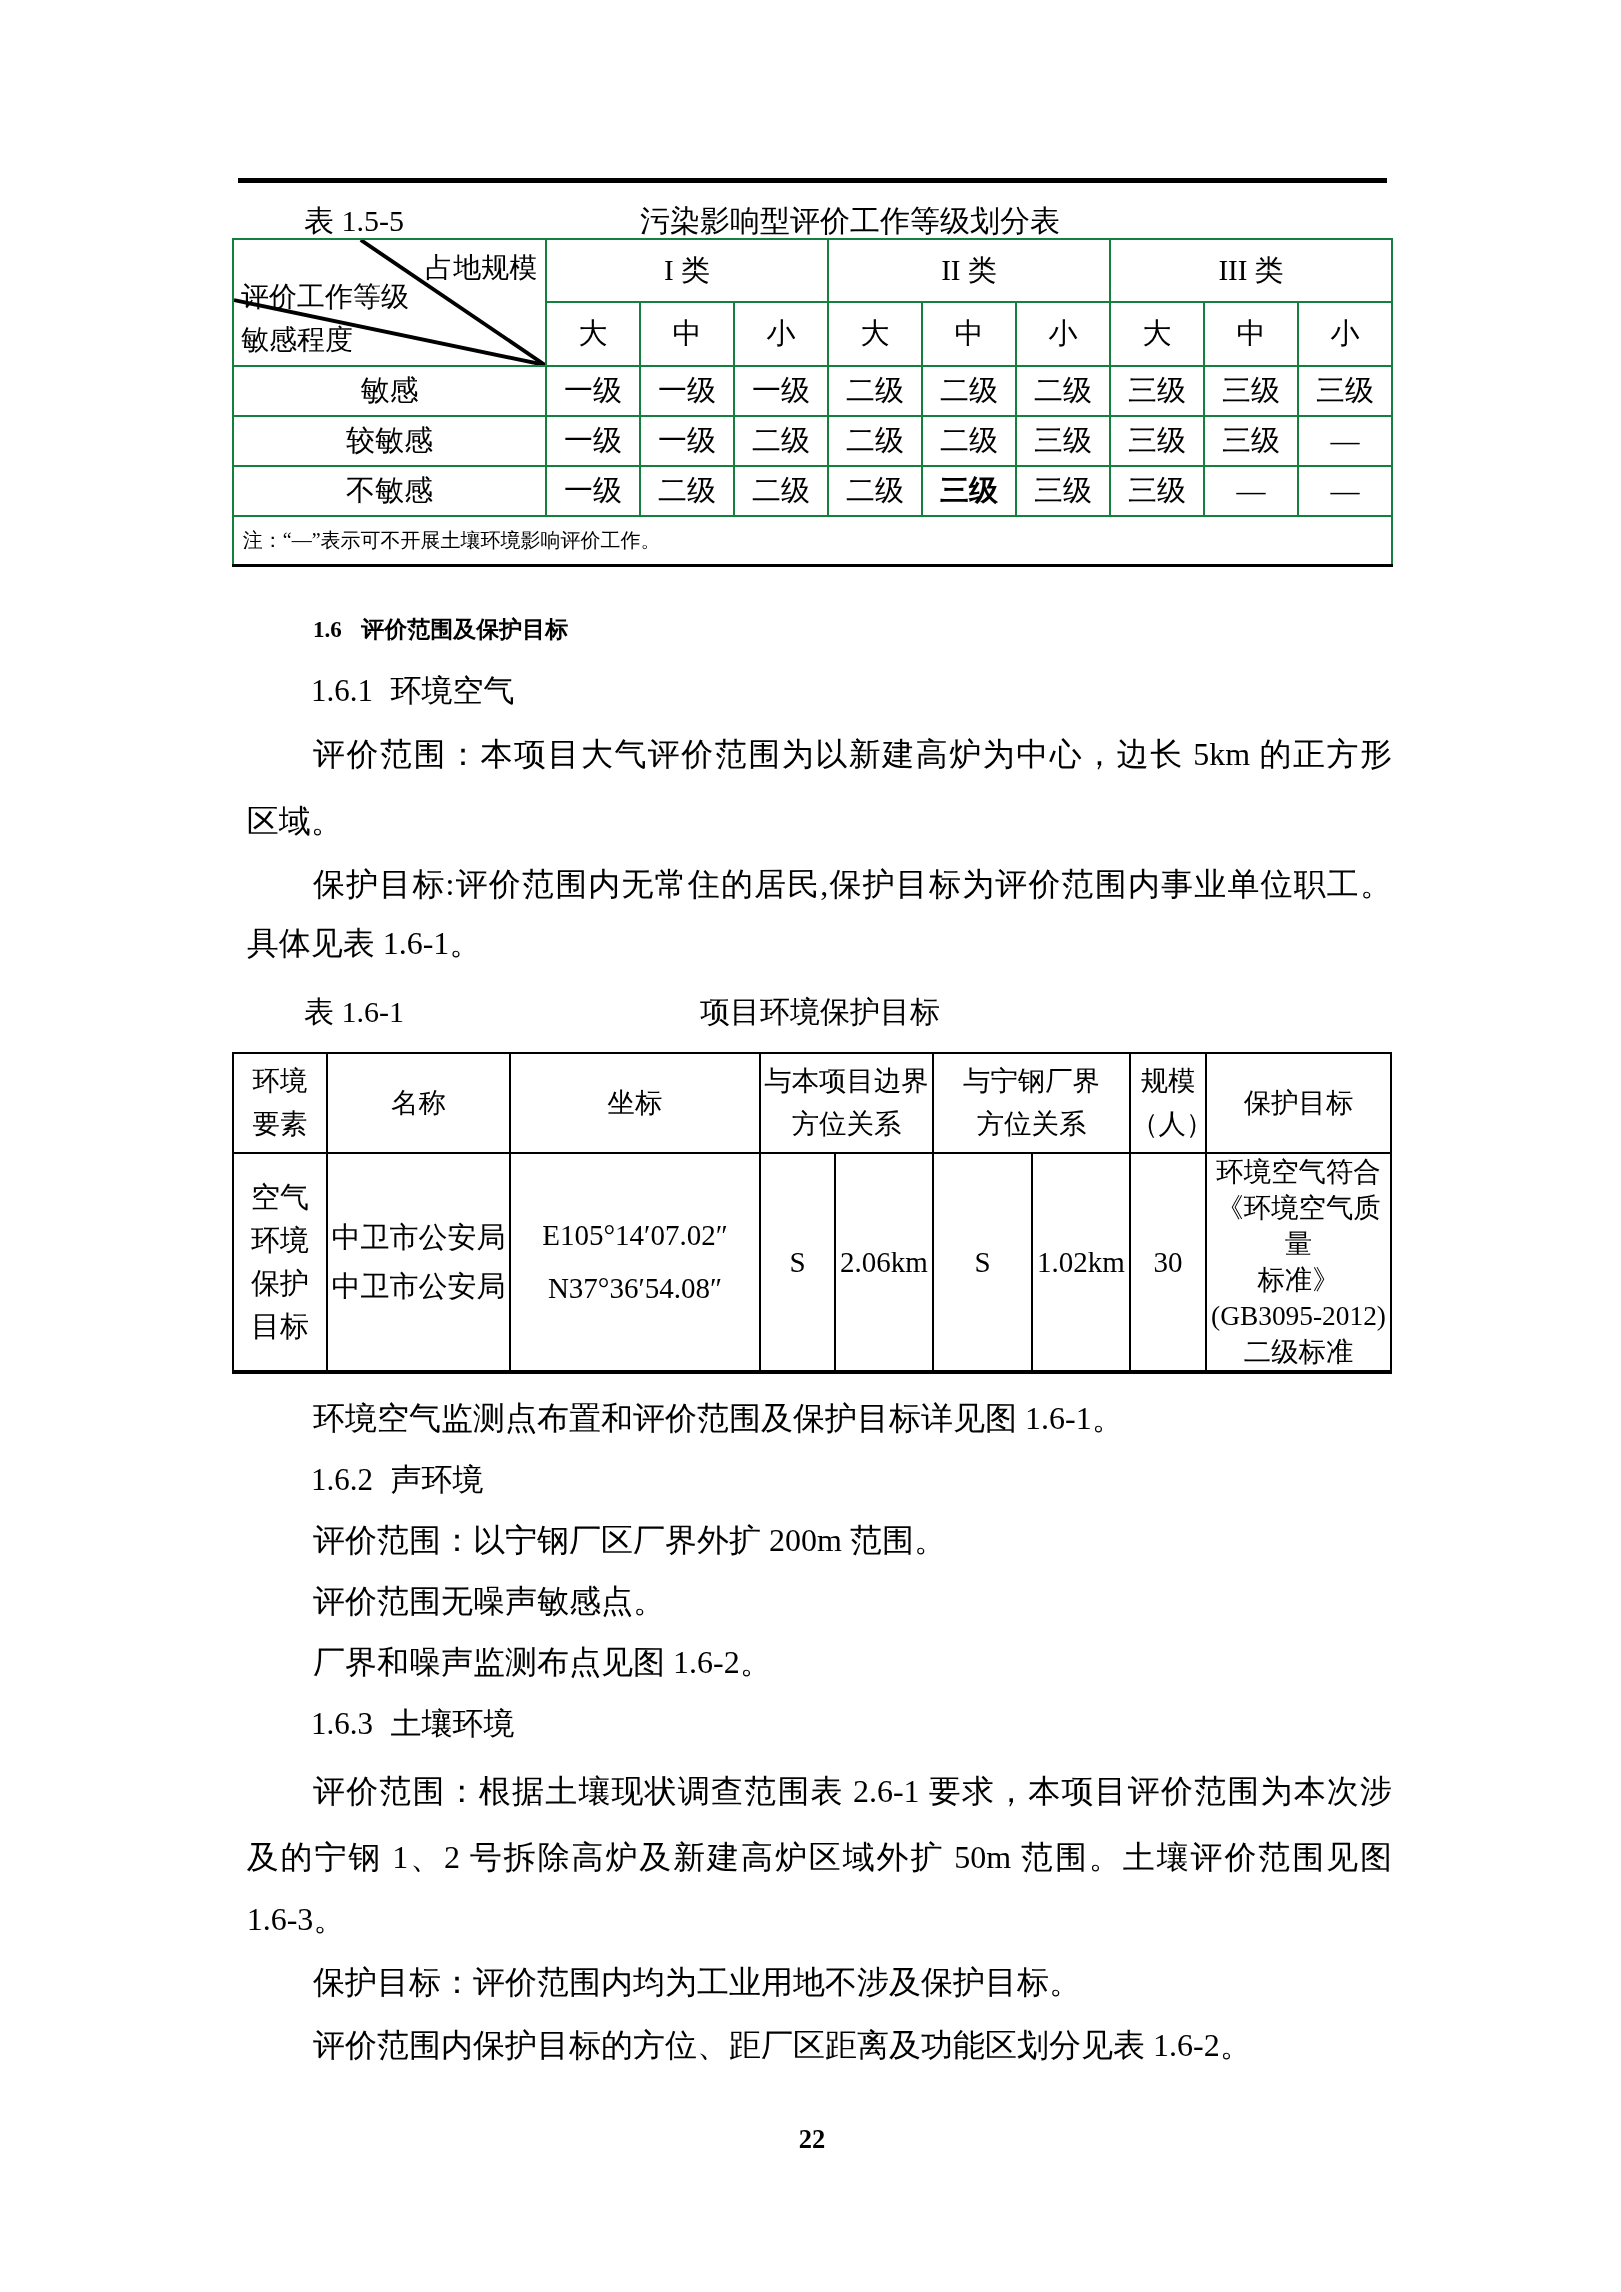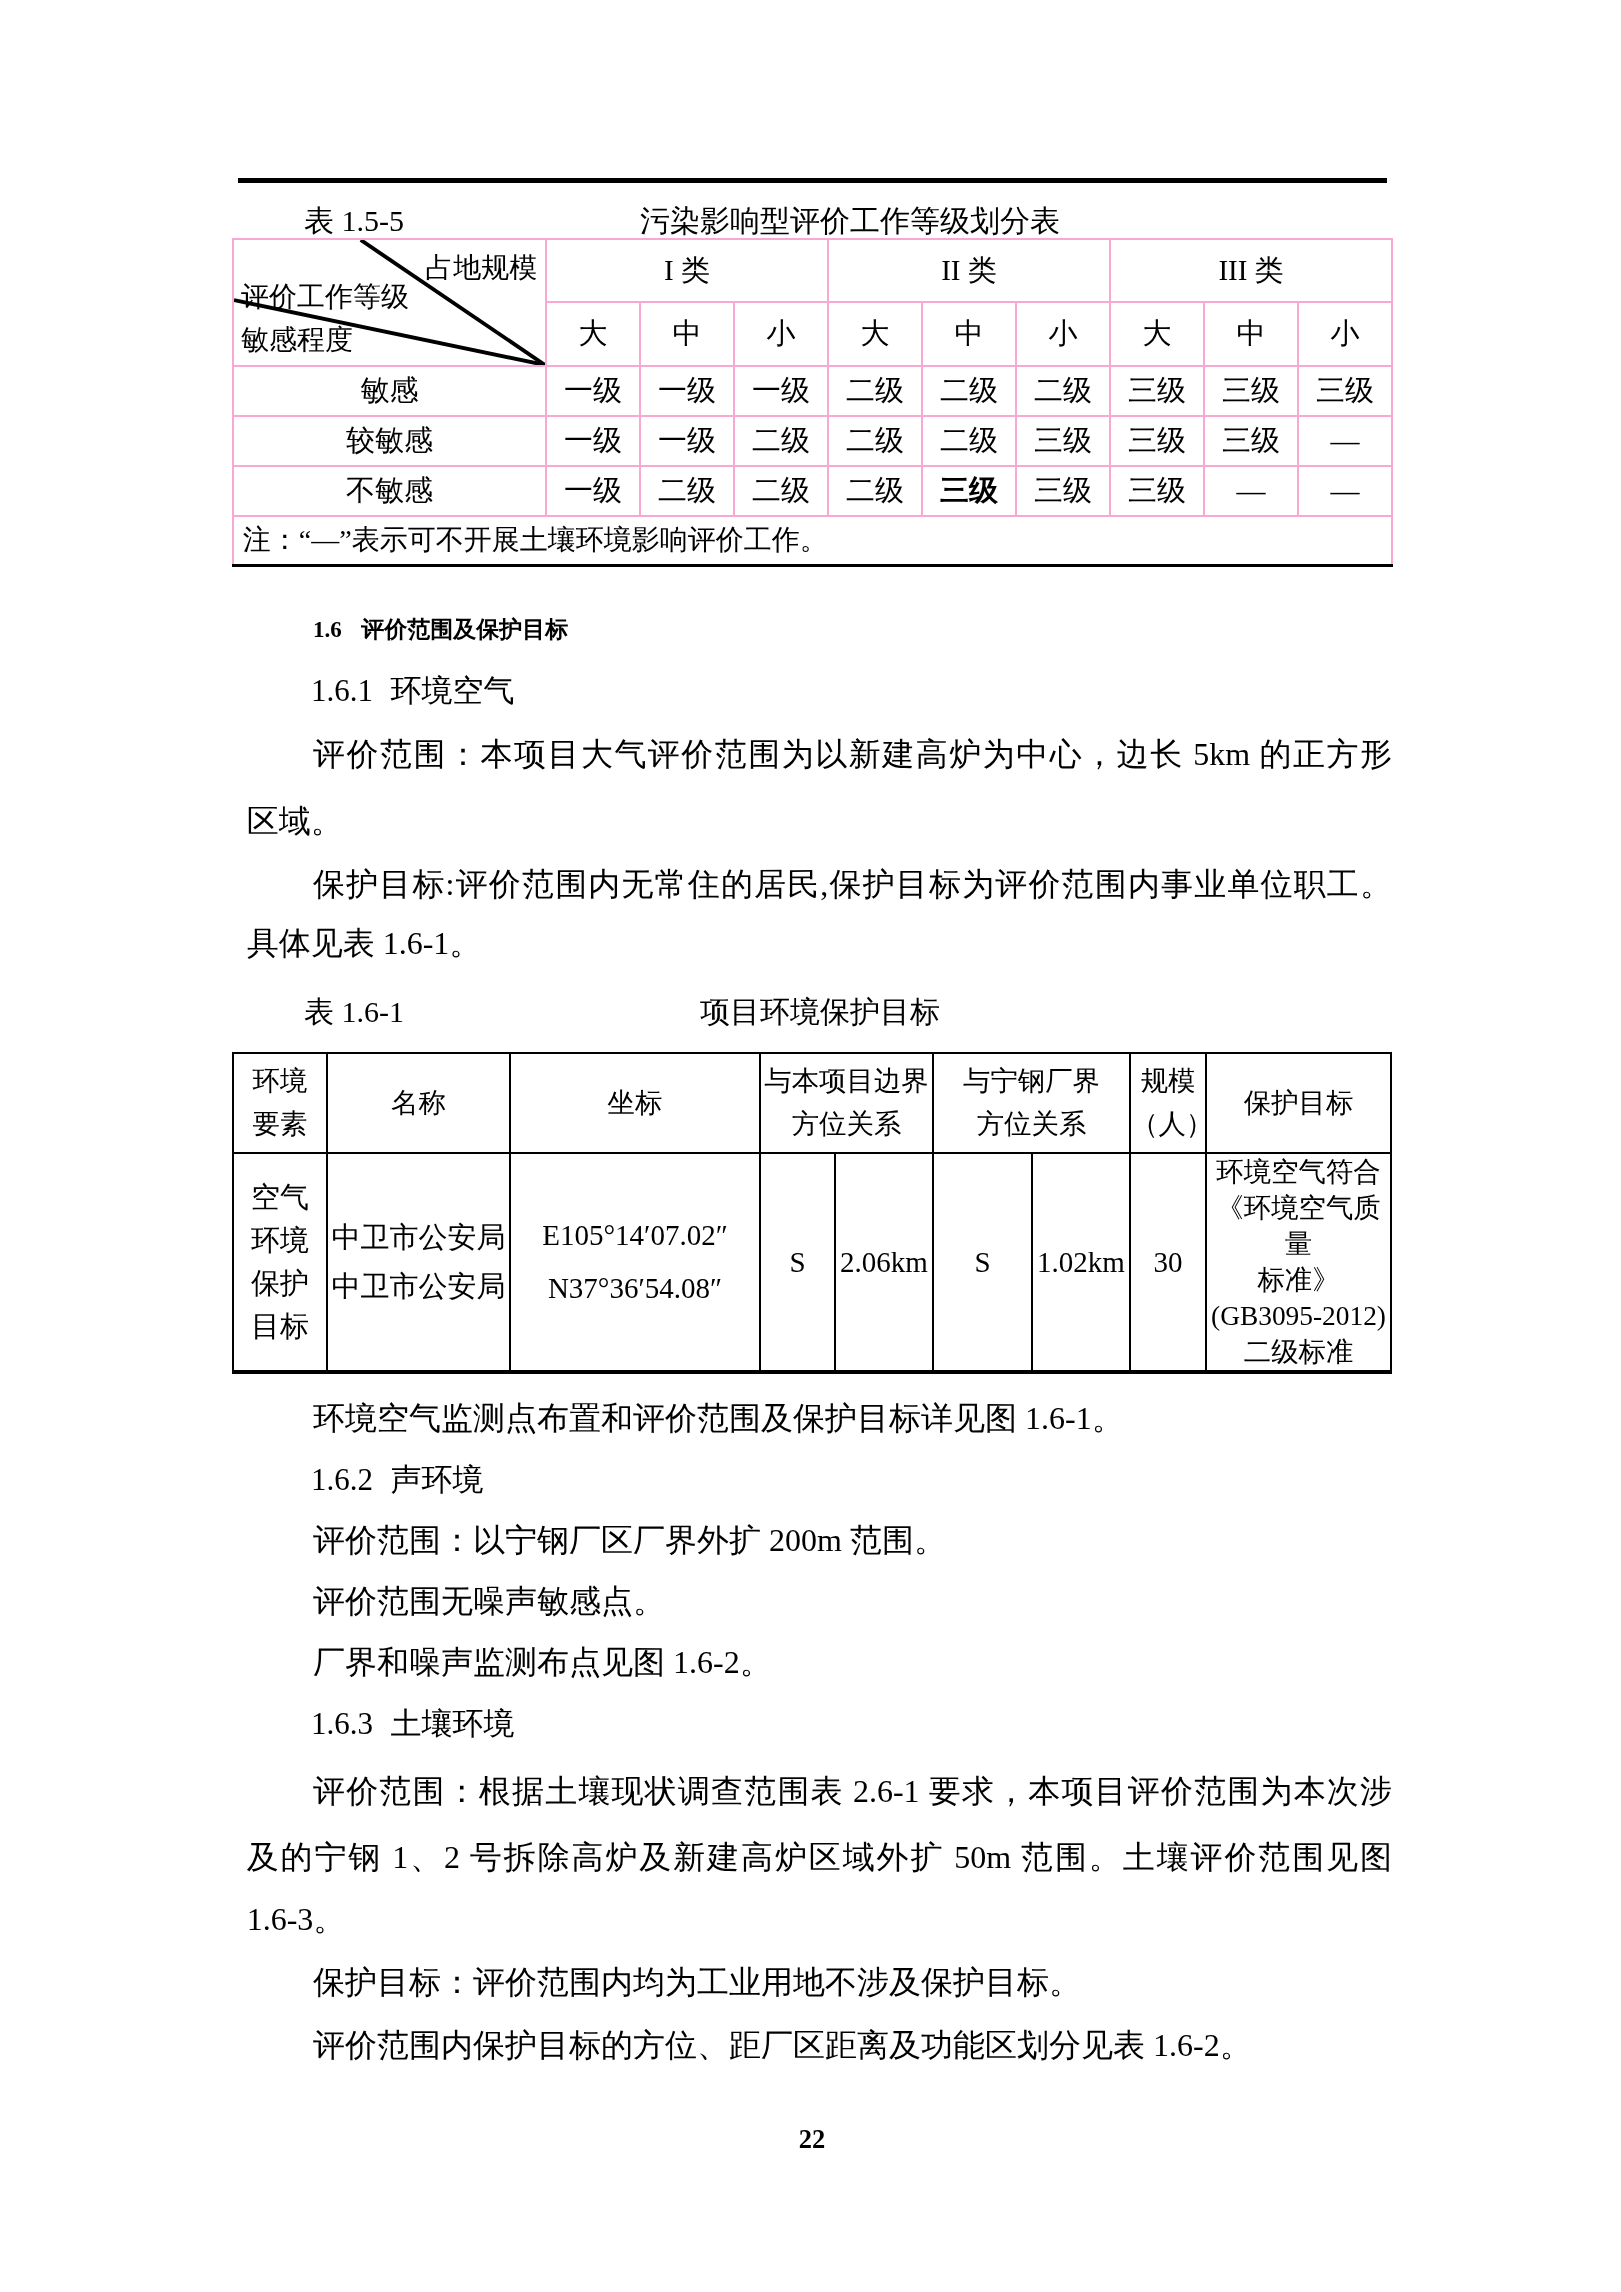--- a/index.html
+++ b/index.html
@@ -24,32 +24,32 @@
   .cap1{top:201px;}
   .cap2{top:992px;}
   .cap-label{position:absolute;left:72px;}
   .cap1 .cap-title{position:absolute;left:408px;}
   .cap2 .cap-title{position:absolute;left:468px;}
 
   
   table{border-collapse:collapse;table-layout:fixed;}
   .t1{position:absolute;top:238px;left:0;width:1160px;font-size:29px;
       border:2.9px solid #000;border-bottom-width:3.9px;}
-  .t1 td{border:2px solid #f9a8d4;text-align:center;vertical-align:middle;padding:4px;overflow:hidden;}
+  .t1 td{border:2px solid #15803d;text-align:center;vertical-align:middle;padding:4px;overflow:hidden;}
   .t1 tr.h1{height:63px;}
   .t1 tr.h2{height:64px;}
   .t1 tr.r{height:47px;}
   .t1 tr.noterow{height:49px;}
   td.corner{position:relative;}
   .corner svg{position:absolute;left:0;top:0;width:100%;height:100%;display:block;}
   .corner span{position:absolute;font-size:28px;line-height:29px;white-space:nowrap;}
   .cl-top{top:12.7px;right:7.8px;}
   .cl-mid{top:42px;left:6.9px;}
   .cl-bottom{top:85px;left:6.9px;}
-  .t1 td.notecell{text-align:left;padding-left:8.8px;font-size:28px;}
+  .t1 td.notecell{text-align:left;padding-left:8.8px;font-size:20px;}
   .b{font-weight:bold;}
 
   
   .t2{position:absolute;top:1052px;left:0;width:1160px;font-size:29px;
       border:2.9px solid #000;border-bottom-width:4.9px;}
   .t2 td{border:2px solid #000;text-align:center;vertical-align:middle;padding:0;overflow:hidden;}
   .t2 tr.t2h{height:100px;font-size:27.4px;}
   .t2 tr.t2d{height:184px;}
   .hl{line-height:43px;}
   .el{line-height:43px;}

